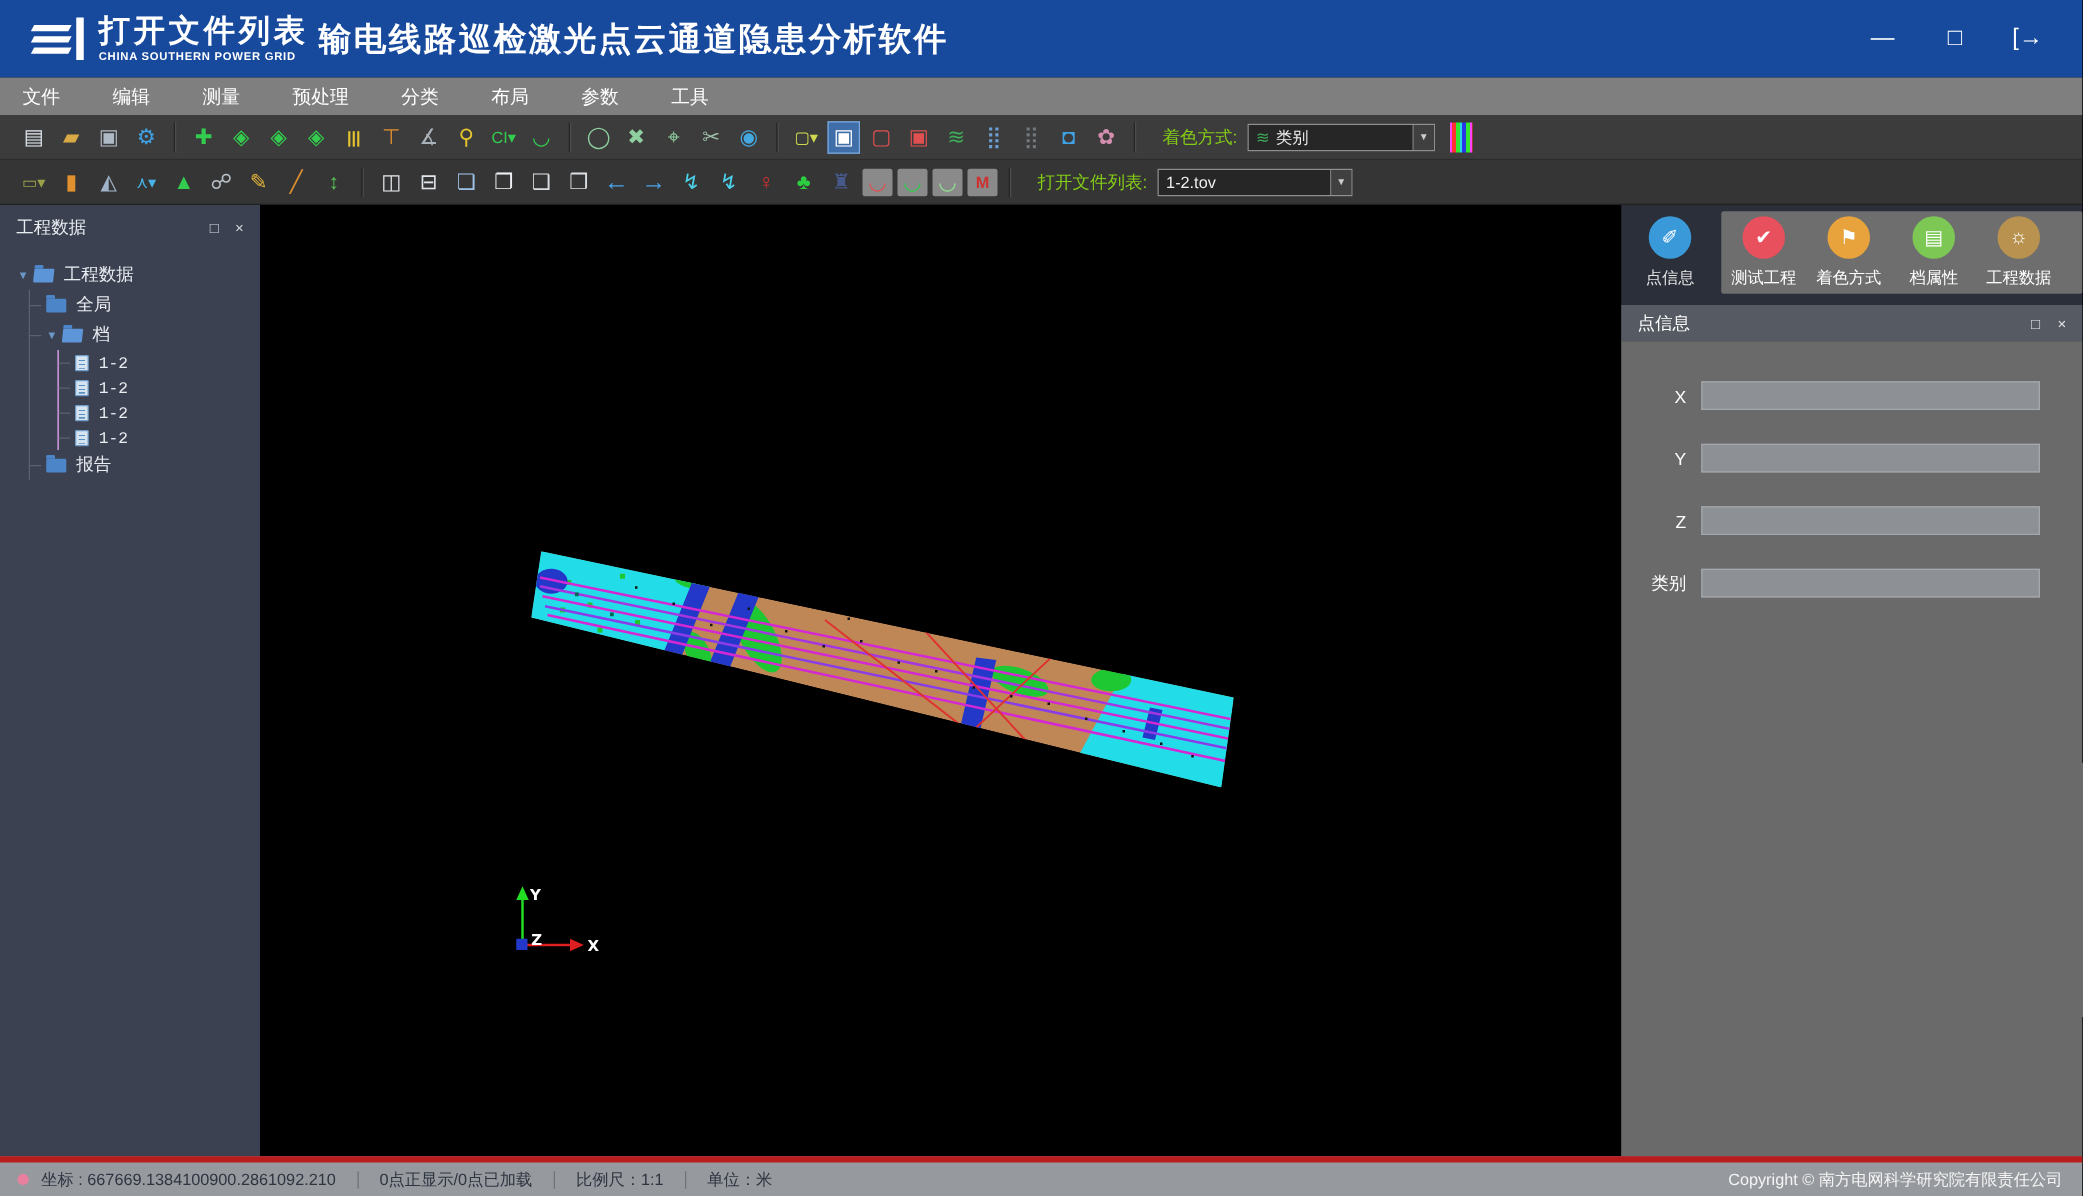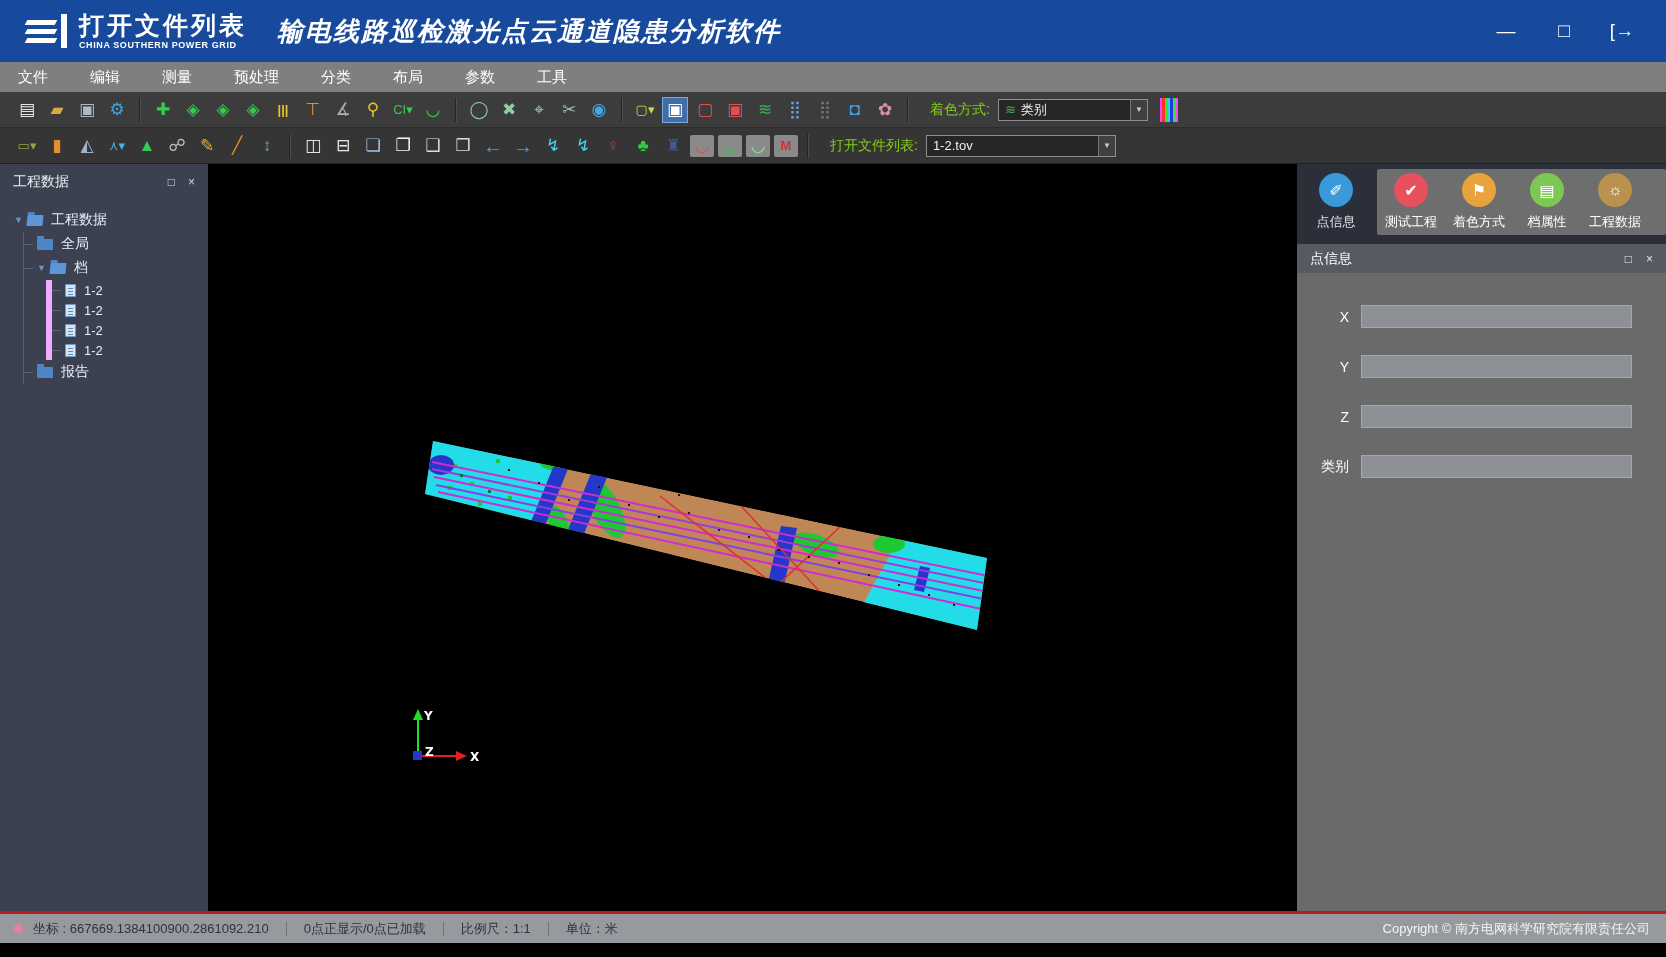--- a/index.html
+++ b/index.html
@@ -8,62 +8,62 @@
 
   
   .titlebar { position:absolute; top:0; left:0; right:0; height:62px; background:#17499c; display:flex; align-items:center; color:#fff; }
   .logo { margin-left:26px; display:flex; align-items:center; gap:2px; }
   .logo-bars { display:flex; flex-direction:column; gap:4px; }
   .logo-bars i { display:block; width:30px; height:5px; background:#fff; transform:skewX(-28deg); }
   .logo-v { width:6px; height:34px; background:#fff; margin-left:3px; }
   .brand { margin-left:12px; display:flex; flex-direction:column; line-height:1; }
   .brand-cn { font-size:25px; font-weight:bold; letter-spacing:3px; }
   .brand-en { font-size:9px; letter-spacing:.6px; margin-top:3px; font-weight:bold; }
-  .app-title { margin-left:30px; font-size:26px; font-weight:bold; letter-spacing:2px;font-style:italic; }
+  .app-title { margin-left:8px; font-size:26px; font-weight:bold; letter-spacing:2px; }
   .winbtns { margin-left:auto; display:flex; align-items:center; gap:30px; margin-right:30px; }
   .winbtn { color:#fff; font-size:19px; width:28px; text-align:center; cursor:pointer; }
 
   
   .menubar { position:absolute; top:62px; left:0; right:0; height:30px; background:#7f7f7f; display:flex; align-items:center; gap:42px; padding-left:18px; }
   .menu-item { color:#ffffff; font-size:15px; cursor:pointer; }
 
   
   .toolbar { position:absolute; left:0; right:0; display:flex; align-items:center; padding-left:12px; }
   .tb1 { top:92px; height:36px; background:#3c3c3c; border-bottom:1px solid #2c2c2c; }
   .tb2 { top:128px; height:36px; background:#353535; border-bottom:1px solid #202020; }
   .ti { min-width:26px; height:26px; display:flex; align-items:center; justify-content:center; font-size:17px; margin:0 2px; cursor:pointer; line-height:1; }
   .ti.small { font-size:13px; }
   .ti.active { background:#3f6ea8; border:1px solid #7ca9dd; color:#fff; }
   .ti.chip { background:#8a8a8a; border-radius:2px; font-weight:bold; min-width:24px; height:22px; }
   .sep { width:0; height:24px; border-left:1px solid #242424; border-right:1px solid #4d4d4d; margin:0 7px; }
   .tblabel { color:#84cc16; font-size:14px; margin:0 8px 0 14px; white-space:nowrap; }
   .combo { display:flex; align-items:center; height:22px; background:#262626; border:1px solid #8f8f8f; color:#eee; font-size:13px; padding-left:6px; cursor:pointer; }
   .combo .cicon { color:#3fae5a; margin-right:5px; font-size:13px; }
   .combo .cbox { margin-left:auto; width:17px; height:20px; background:#404040; border-left:1px solid #777; display:flex; align-items:center; justify-content:center; font-size:8px; color:#ccc; }
-  .w150 { width:150px; } .w190 { width:190px; }
+  .w150 { width:150px; } .w190 { width:156px; }
   .rainbow { width:18px; height:24px; margin-left:12px; cursor:pointer;
     background:repeating-linear-gradient(90deg,#ff40ff 0 2px,#ff3030 2px 5px,#30e830 5px 8px,#28d8e8 8px 10px,#2838e8 10px 13px,#30e830 13px 16px); }
 
   
   .left-panel { position:absolute; top:164px; left:0; width:208px; bottom:32px; background:#3b4150; color:#e9ecf1; }
   .lph { height:36px; display:flex; align-items:center; padding:0 13px; font-size:14px; }
   .lph .sp { margin-left:auto; display:flex; gap:13px; color:#d4d8de; font-size:12px; }
   .lph .sp span { cursor:pointer; }
   .tree { padding:8px 0 0 14px; font-size:14px; }
   .trow { display:flex; align-items:center; height:24px; cursor:pointer; white-space:nowrap; }
   .caret { color:#6b97c6; font-size:9px; width:13px; }
   .folder { display:inline-block; width:16px; height:11px; background:#4d86c8; border-radius:1px; position:relative; margin-right:8px; flex:none; }
   .folder::before { content:""; position:absolute; top:-3px; left:0; width:7px; height:3px; background:#4d86c8; border-radius:1px 1px 0 0; }
   .folder.open { background:#5d96d8; transform:skewX(-6deg); }
   .doc { display:inline-block; width:11px; height:13px; background:#d6e4f2; border:1px solid #6f9cc8; border-radius:1px; position:relative; margin-right:8px; flex:none; }
   .doc::after { content:""; position:absolute; left:2px; right:2px; top:3px; height:7px;
     background:repeating-linear-gradient(180deg,#5a8fc0 0 1px,transparent 1px 3px); }
   .tchildren { margin-left:9px; border-left:1px solid #5a6170; padding-left:0; }
   .tchildren > .trow::before, .tfiles > .trow::before { content:""; width:9px; height:1px; background:#5a6170; margin-right:4px; flex:none; }
-  .tfiles { margin-left:22px; border-left:6px solid #f0abfc; }
+  .tfiles { margin-left:22px; border-left:1px solid #f0abfc;font-family:Liberation Mono, monospace; }
   .tfiles .trow { height:20px; font-size:13px; }
 
   
   .viewport { position:absolute; top:164px; left:208px; width:1089px; bottom:32px; background:#000; }
   .viewport svg { width:100%; height:100%; display:block; }
   .axlabel { fill:#fff; font-size:12px; font-weight:bold; font-family:"DejaVu Sans",sans-serif; }
 
   
   .right-area { position:absolute; top:164px; right:0; width:369px; bottom:32px; background:#2b2f39; display:flex; flex-direction:column; }
   .rtabs { height:76px; display:flex; align-items:center; padding-left:6px; flex:none; }
@@ -73,21 +73,21 @@
   .rticon { width:34px; height:34px; border-radius:50%; display:flex; align-items:center; justify-content:center; color:#fff; font-size:16px; }
   .pihead { height:29px; background:#565a62; display:flex; align-items:center; padding:0 13px; color:#fff; font-size:14px; margin-top:4px; flex:none; }
   .pihead .sp { margin-left:auto; display:flex; gap:14px; color:#e4e6e9; font-size:12px; }
   .pihead .sp span { cursor:pointer; }
   .pibody { flex:1; background:#6a6a6a; padding-top:32px; }
   .field { display:flex; align-items:center; margin-bottom:27px; }
   .field label { width:52px; text-align:right; margin-right:12px; font-size:14px; color:#fff; flex:none; }
   .field input { flex:1; margin-right:34px; height:23px; background:#8d9094; border:1px solid #a4a8ac; color:#1d1d1d; padding:0 5px; font-size:13px; }
 
   
-  .statusbar { position:absolute; bottom:14px; left:0; right:0; height:32px; background:#96999e; border-top:3px solid #b91c1c; display:flex; align-items:center; padding-left:14px; font-size:13px; color:#2e3440; }
+  .statusbar { position:absolute; bottom:0; left:0; right:0; height:32px; background:#96999e; border-top:5px solid #b91c1c; display:flex; align-items:center; padding-left:14px; font-size:13px; color:#2e3440; }
   .dot { width:9px; height:9px; border-radius:50%; background:#e87f9f; margin-right:10px; flex:none; }
   .vsep { width:1px; height:14px; background:#6f7377; margin:0 17px; }
   .copyright { margin-left:auto; margin-right:16px; color:#f4f4f4; }
 </style>
 </head>
 <body>
 
 <div class="titlebar">
   <div class="logo">
     <div class="logo-bars">

